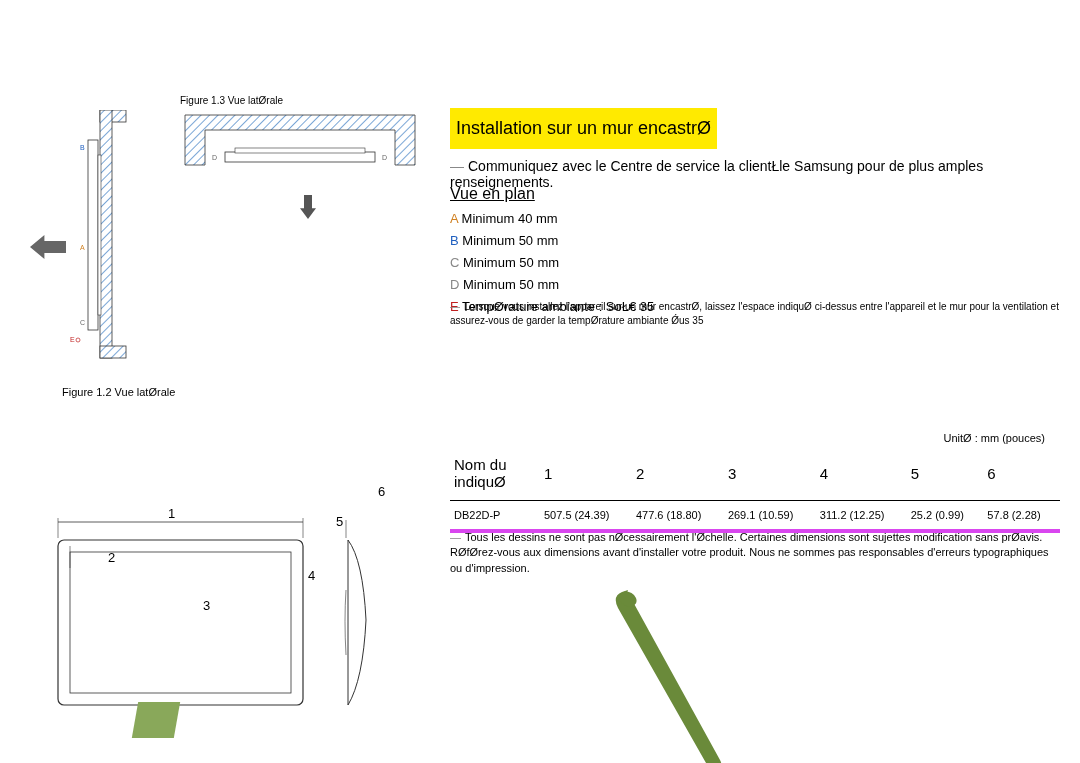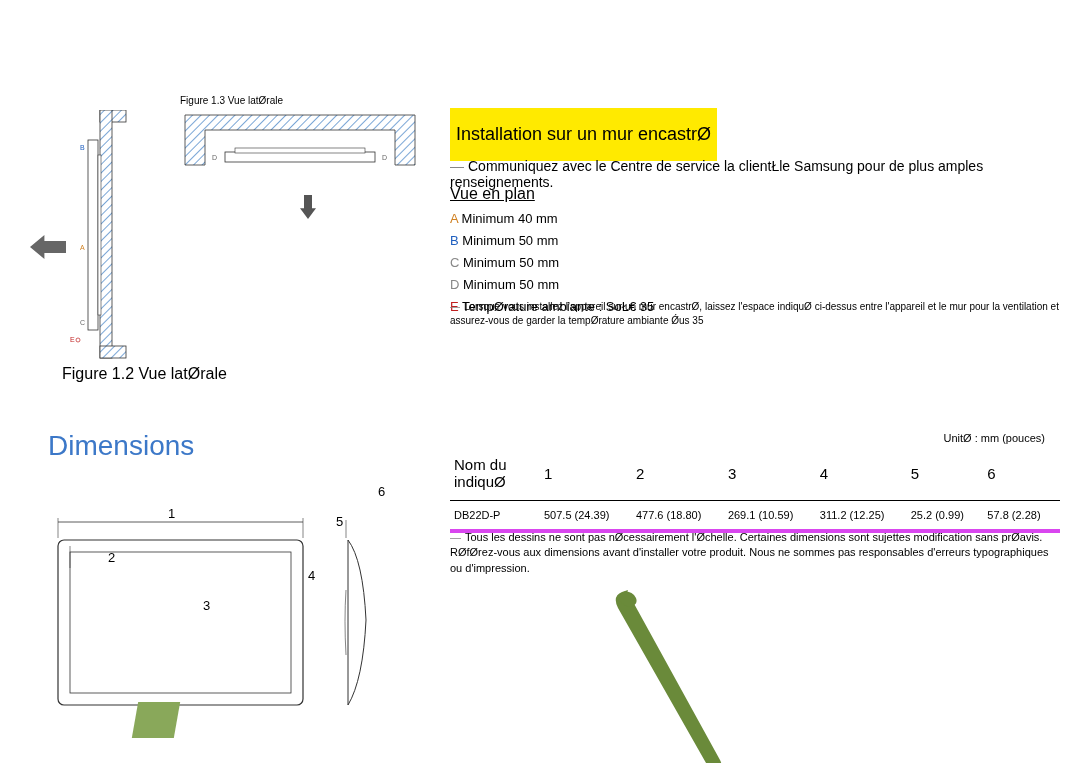--- a/index.html
+++ b/index.html
@@ -59,22 +59,22 @@
     top: 195px;
     width: 16px;
     height: 24px;
     background: #555;
     clip-path: polygon(25% 0, 75% 0, 75% 55%, 100% 55%, 50% 100%, 0 55%, 25% 55%);
   }
 
   .fig12-caption {
     position: absolute;
     left: 62px;
-    top: 365px;
-    font-size: 16px;
+    top: 386px;
+    font-size: 11px;
   }
 
   
   .dimensions-heading {
     position: absolute;
     left: 48px;
     top: 430px;
     color: #3c78c8;
     font-size: 28px;
     font-weight: 400;
@@ -114,21 +114,21 @@
     top: 0;
     width: 620px;
   }
 
   .install-heading {
     position: absolute;
     top: 108px;
     left: 0;
     font-size: 18px;
     background: #ffea00;
-    padding: 16px 6px;
+    padding: 10px 6px;
     display: inline-block;
   }
 
   .note-dash {
     display: inline-block;
     vertical-align: top;
     margin-right: 4px;
     color: #888;
   }
 
@@ -259,21 +259,20 @@
     <rect x="55" y="38" width="130" height="5" fill="#fff" stroke="#333" stroke-width="0.6"></rect>
     <text x="32" y="50" class="tiny tiny-gray">D</text>
     <text x="202" y="50" class="tiny tiny-gray">D</text>
   </svg>
 
   <div class="arrow-down"></div>
   <div class="arrow-left"></div>
 
   <div class="fig12-caption">Figure 1.2 Vue latØrale</div>
 
-  <h2 class="dimensions-heading">Dimensions</h2>
 
   <svg class="dim-diagram" width="350" height="240">
 
     <rect x="10" y="60" width="245" height="165" rx="6" fill="#fff" stroke="#333" stroke-width="1.2"></rect>
     <rect x="22" y="72" width="221" height="141" fill="#fff" stroke="#333" stroke-width="0.8"></rect>
 
     <path d="M 300 60 Q 315 80 318 140 Q 315 200 300 225" fill="#fff" stroke="#333" stroke-width="1"></path>
     <line x1="300" y1="60" x2="300" y2="225" stroke="#333" stroke-width="1"></line>
     <path d="M 298 110 Q 296 140 298 175" stroke="#333" stroke-width="0.6" fill="none"></path>
 

